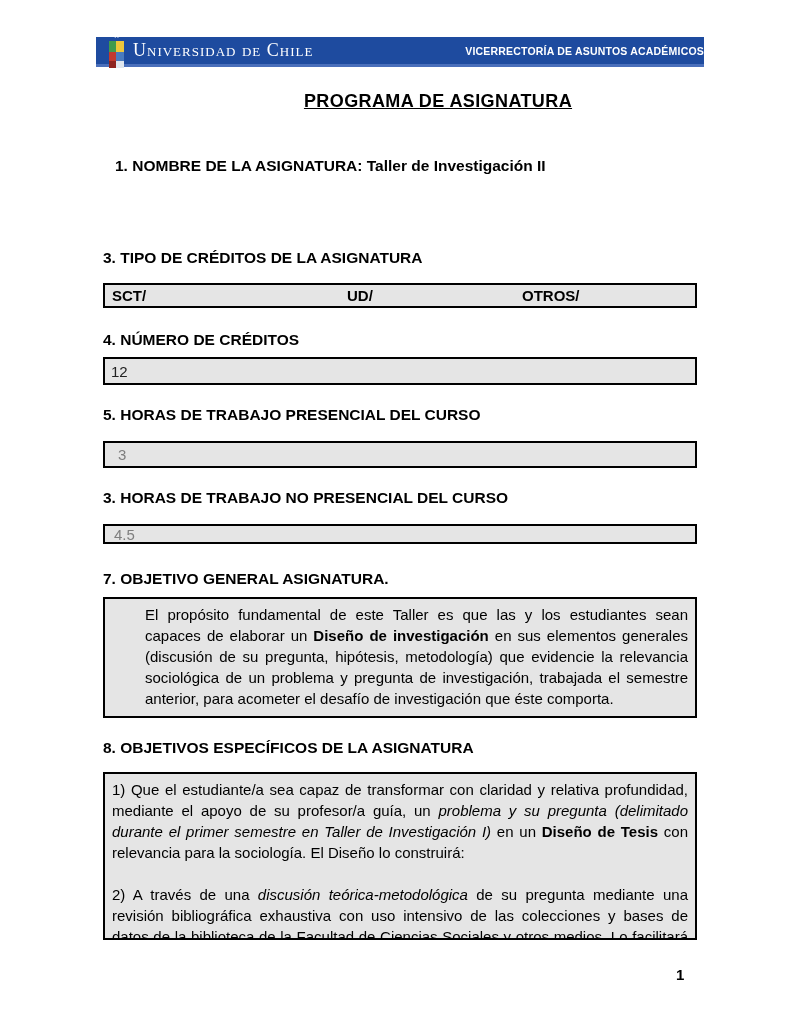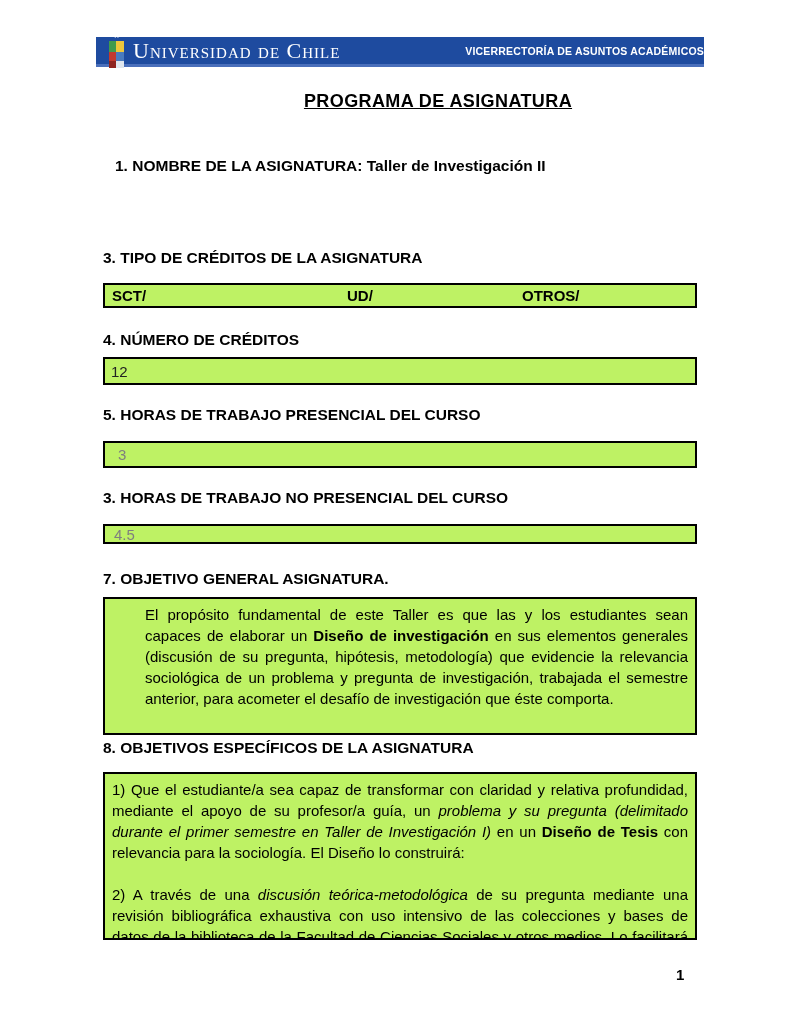--- a/index.html
+++ b/index.html
@@ -16,39 +16,39 @@
   }
   .brand { display:flex; align-items:center; gap:9px; padding-left:13px; height:30px; }
   .crest { display:flex; flex-direction:column; align-items:center; width:15px; margin-top:-2px; }
   .crest-star { color:#ffffff; font-size:8px; line-height:8px; }
   .crest-shield { display:grid; grid-template-columns:7px 8px; grid-template-rows:11px 9px 7px; margin-top:1px; }
   .cs1 { background:#3f9b4c; } .cs2 { background:#eec73a; }
   .cs3 { background:#c2392f; } .cs4 { background:#4a7bbf; }
   .cs5 { background:#8f2420; } .cs6 { background:#dfe6ee; }
   .uni-name {
     color:#ffffff; font-family:"Liberation Serif", serif; font-variant:small-caps;
-    font-size:22px; letter-spacing:1px; white-space:nowrap;
+    font-size:18px; letter-spacing:1px; white-space:nowrap;
   }
   .vicerr {
     color:#ffffff; font-weight:bold; font-size:10.5px; letter-spacing:0.2px;
     white-space:nowrap;margin-left:12px;
   }
   
   .doc-title {
     position:absolute; top:91px; left:0; width:100%; text-align:center;
     font-size:18px; font-weight:bold; text-decoration:underline; letter-spacing:0.4px;margin-left:38px;
   }
   .sec-h {
     position:absolute; left:103px; width:594px;
     font-size:15.5px; font-weight:bold; line-height:22px;
   }
   .justify-line { text-align:justify; text-align-last:justify; }
   .box {
     position:absolute; left:103px; width:594px;
-    border:2px solid #000; font-size:15px; line-height:21px; background:#bef264;
+    border:2px solid #000; font-size:15px; line-height:21px; background:#e5e5e5;
   }
   .credit-row { display:flex; align-items:center; font-weight:bold; padding-left:7px; }
   .credit-cell-1 { width:235px; } .credit-cell-2 { width:175px; } .credit-cell-3 { flex:1; }
   .value-box { display:flex; align-items:center; }
   .val-dark { color:#222222; }
   .val-gray { color:#7f7f7f; }
   .text-box { padding:5px 7px 6px 7px; text-align:justify; }
   .text-box p + p { margin-top:21px; }
   .pagenum { position:absolute; top:966px; left:676px; font-size:15px; font-weight:bold; }
 </style>
@@ -96,21 +96,21 @@
   <div class="box value-box" style="top:441px; height:27px; padding-left:13px;">
     <span class="val-gray">3</span>
   </div>
 
   <div class="sec-h" style="top:487px;">3. HORAS DE TRABAJO NO PRESENCIAL DEL CURSO</div>
   <div class="box value-box" style="top:524px; height:20px; padding-left:9px;">
     <span class="val-gray">4.5</span>
   </div>
 
   <div class="sec-h" style="top:568px;">7. OBJETIVO GENERAL ASIGNATURA.</div>
-  <div class="box text-box" style="top:597px; height:138px;padding-left:40px;">
+  <div class="box text-box" style="top:597px; height:121px;padding-left:40px;">
     <p><span>El propósito fundamental de este Taller es que las y los estudiantes sean capaces de elaborar un </span><span style="font-weight: bold;">Diseño de investigación</span><span> en sus elementos generales (discusión de su pregunta, hipótesis, metodología) que evidencie la relevancia sociológica de un problema y pregunta de investigación, trabajada el semestre anterior, para acometer el desafío de investigación que éste comporta.</span></p>
   </div>
 
   <div class="sec-h" style="top:737px;">8. OBJETIVOS ESPECÍFICOS DE LA ASIGNATURA</div>
   <div class="box text-box" style="top:772px; height:168px; overflow:hidden;">
     <p><span>1) Que el estudiante/a sea capaz de transformar con claridad y relativa profundidad, mediante el apoyo de su profesor/a guía, un </span><span style="font-style: italic;">problema y su pregunta (delimitado durante el primer semestre en Taller de Investigación I)</span><span> en un </span><span style="font-weight: bold;">Diseño de Tesis</span><span> con relevancia para la sociología. El Diseño lo construirá:</span></p>
     <p><span>2) A través de una </span><span style="font-style: italic;">discusión teórica-metodológica</span><span> de su pregunta mediante una revisión bibliográfica exhaustiva con uso intensivo de las colecciones y bases de datos de la biblioteca de la Facultad de Ciencias Sociales y otros medios. Lo facilitará realizar paralelamente entrevistas con informantes claves y otras formas</span></p>
   </div>
 
   <div class="pagenum">1</div>

